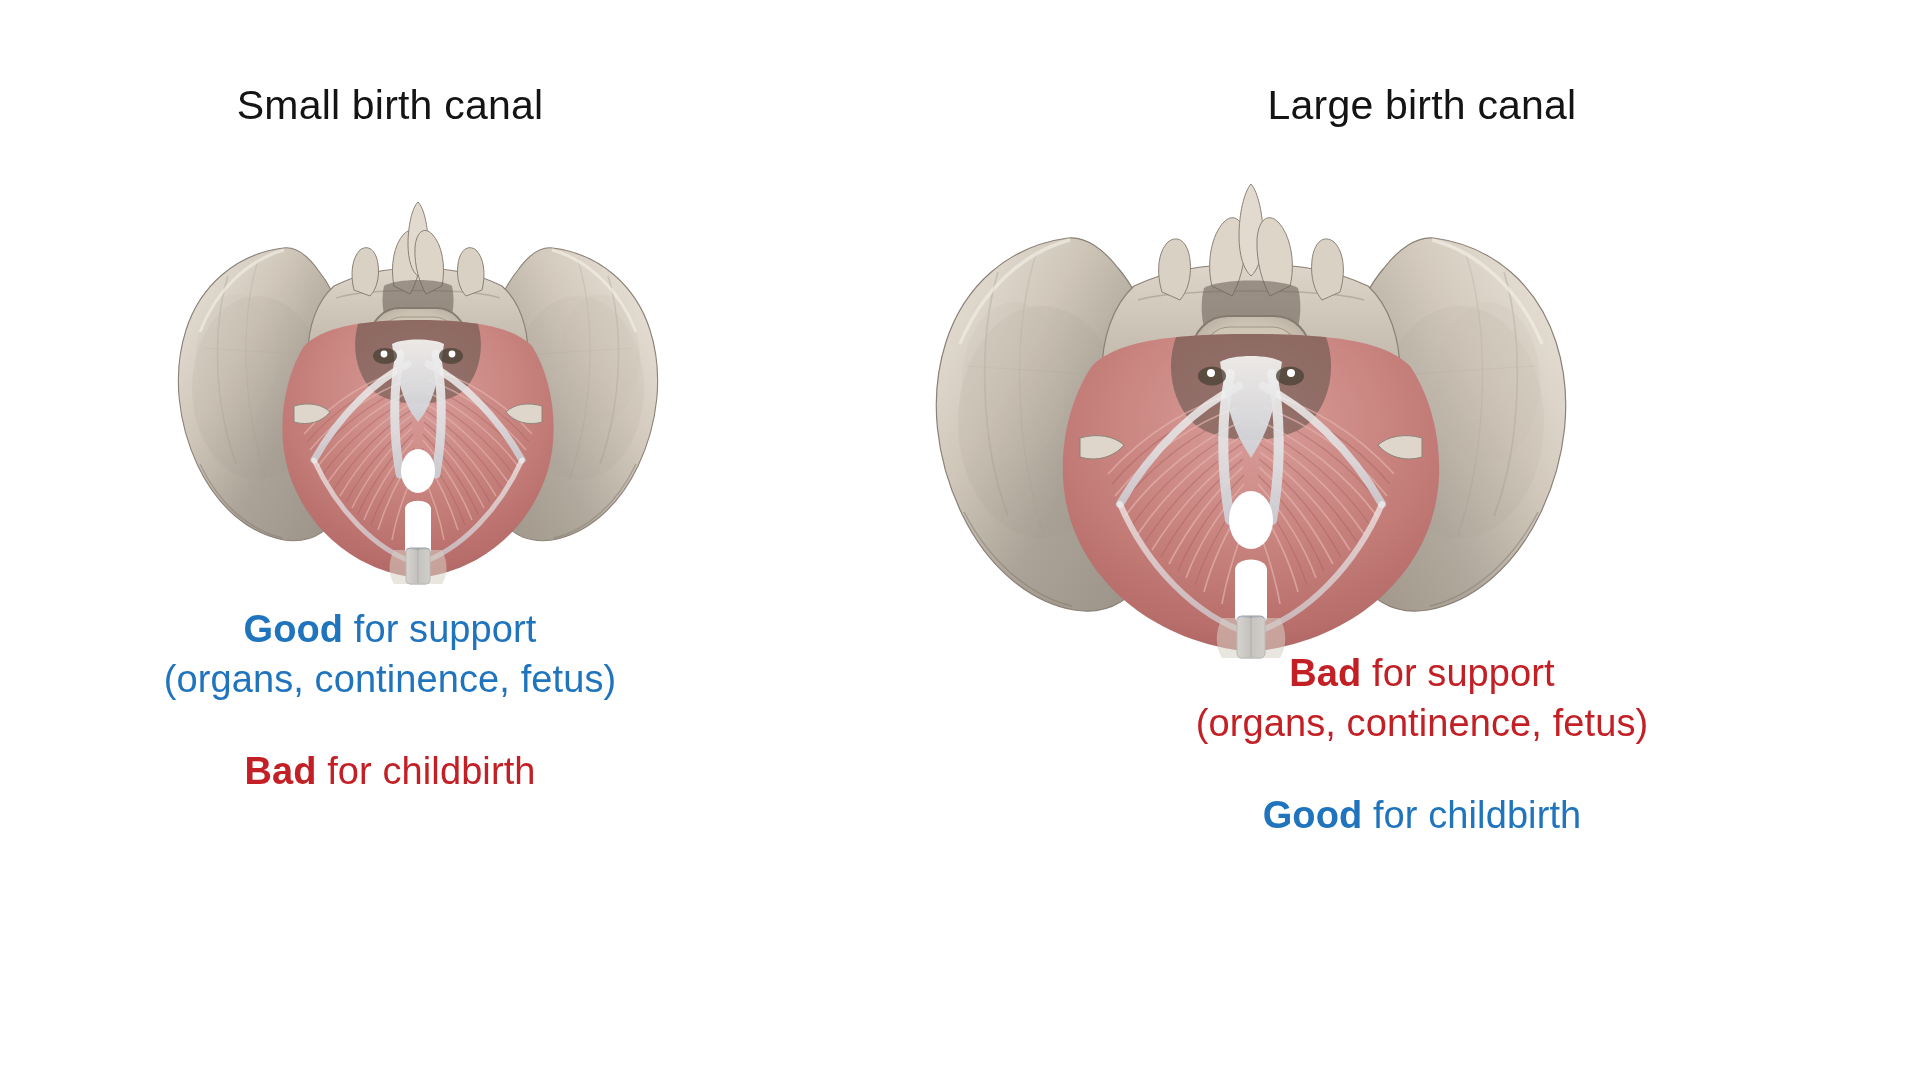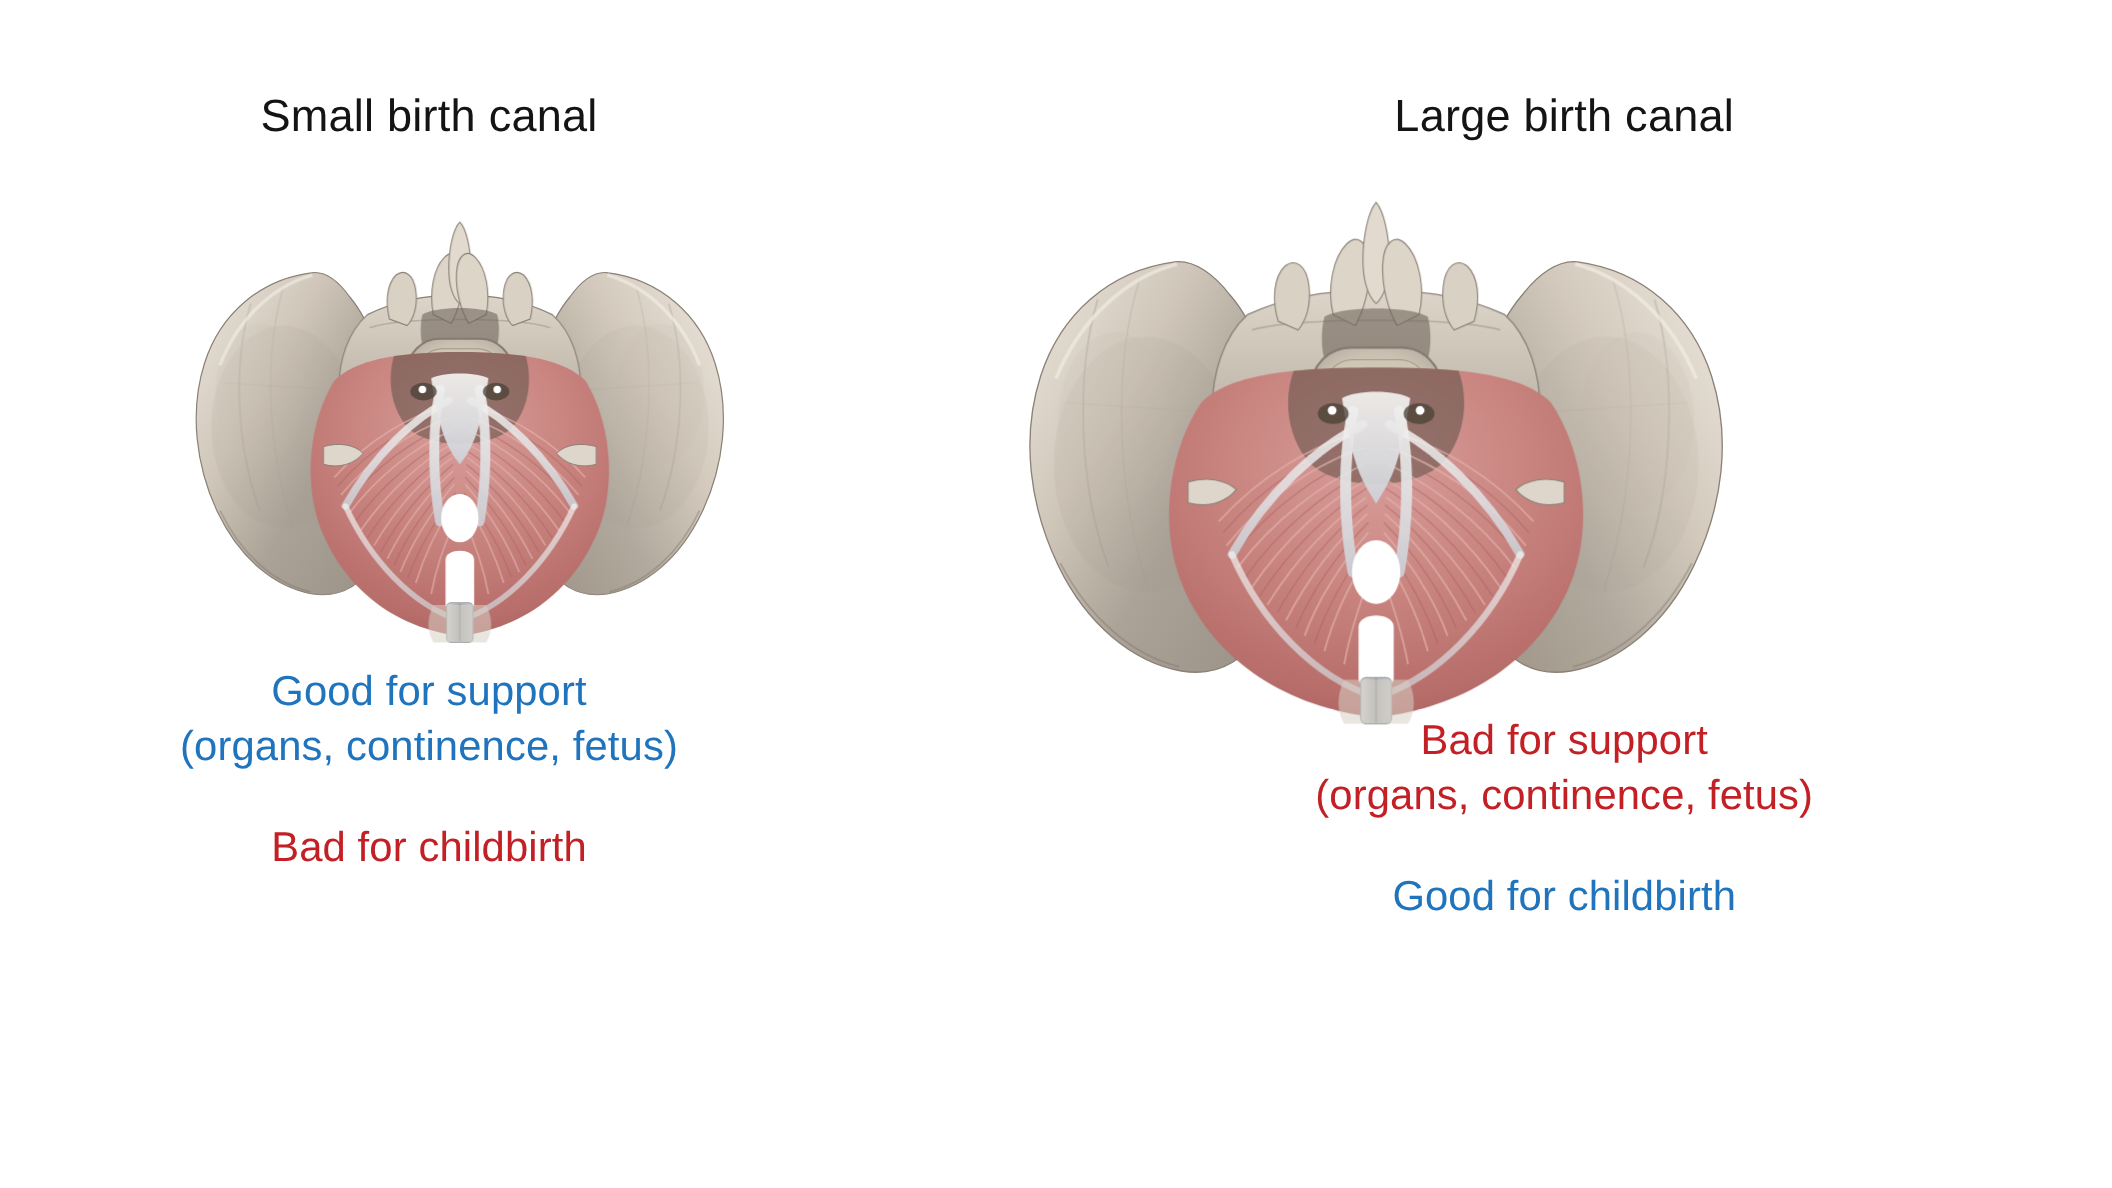--- a/index.html
+++ b/index.html
@@ -47,21 +47,21 @@
 
   .caption-line {
     font-size:38px;
     line-height:1.32;
     white-space:nowrap;
     letter-spacing:0.1px;
   }
   .caption-line.spacer-top { margin-top:42px; }
   .cap-good { color:#1f74bd; }
   .cap-bad  { color:#c32026; }
-  .cap-key  { font-weight:400; }
+  .cap-key  { font-weight:700; }
 </style>
 </head>
 <body>
 
 <div id="slide">
 
   <div class="panel" id="panel-left">
 
     <div class="panel-title" id="title-left">Small birth canal</div>
 

